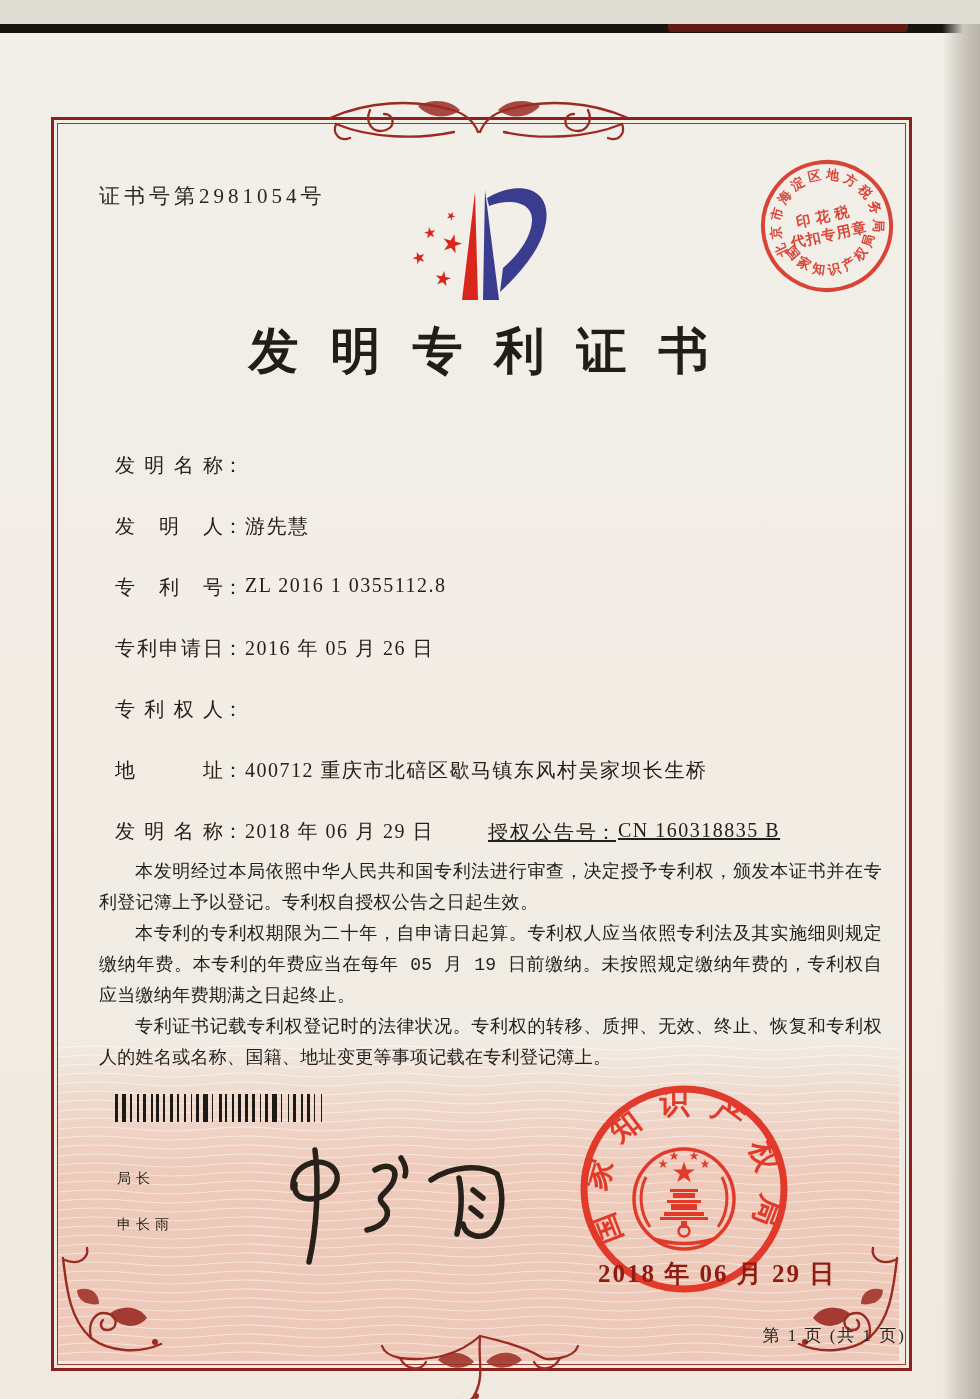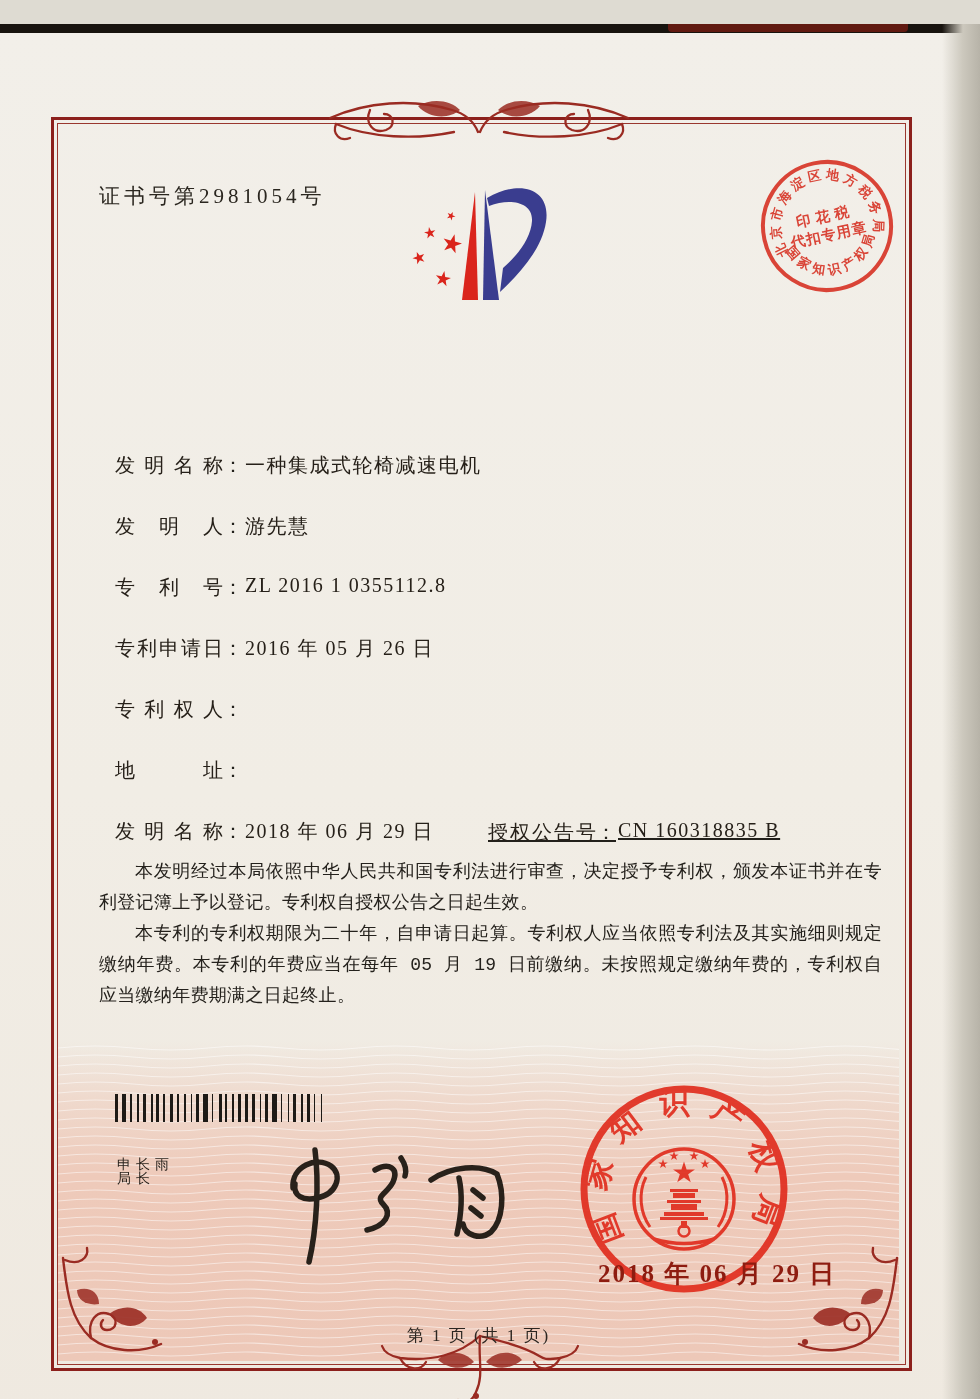--- a/index.html
+++ b/index.html
@@ -25,26 +25,26 @@
   .flabel{display:inline-block;width:108px;text-align:justify;text-align-last:justify;color:#262019;}
   .fcolon{margin:0 2px 0 0;}
   .fvalue{letter-spacing:1.5px;color:#262019;}
   .grant-right{position:absolute;left:373px;top:1px;display:flex;text-decoration:underline;}
   .paras{position:absolute;left:99px;top:833px;width:783px;font-size:18px;line-height:31px;
         text-align:justify;color:#24211c;font-family:Liberation Mono, monospace;}
   .paras p{margin:0;text-indent:2em;letter-spacing:.3px;}
   .barcode{position:absolute;left:115px;top:1070px;width:254px;height:28px;}
   .barcode i{position:absolute;top:0;height:28px;background:#1d1a16;}
   .director{position:absolute;left:117px;font-size:14px;letter-spacing:5px;color:#2a241e;}
-  .director.t{top:1146px;} .director.n{top:1132px;}
+  .director.t{top:1146px;} .director.n{top:1192px;}
   .signature{position:absolute;left:255px;top:1112px;}
   .seal{position:absolute;left:572px;top:1053px;}
   .seal-date{position:absolute;left:598px;top:1233px;font-size:25px;font-weight:700;
         letter-spacing:2px;color:#8e1c10;}
-  .footer{position:absolute;left:51px;top:1300px;width:855px;text-align:center;
+  .footer{position:absolute;left:51px;top:1300px;width:855px;text-align:right;
         font-size:17px;letter-spacing:2px;color:#2b2621;}
   .orn{position:absolute;}
   svg text{font-family:"Liberation Serif","DejaVu Serif",serif;}
 </style>
 </head>
 <body>
 
 <div class="page">
 
   <svg width="0" height="0" style="position:absolute" aria-hidden="true">
@@ -161,26 +161,26 @@
     <text font-size="13" font-weight="bold" fill="#d8382a" letter-spacing="4">
       <textPath href="#taxTop" startOffset="50%" text-anchor="middle">北京市海淀区地方税务局</textPath>
     </text>
     <text x="85" y="81" text-anchor="middle" font-size="14.5" font-weight="bold" fill="#d8382a" letter-spacing="5">印花税</text>
     <text x="85" y="100" text-anchor="middle" font-size="14.5" font-weight="bold" fill="#d8382a" letter-spacing="1">代扣专用章</text>
     <text font-size="13" font-weight="bold" fill="#d8382a" letter-spacing="4">
       <textPath href="#taxBot" startOffset="50%" text-anchor="middle">国家知识产权局</textPath>
     </text>
   </svg>
 
+  <div class="title">发明专利证书</div>
 
   <div class="fields">
     <div class="frow">
       <span class="flabel">发明名称</span>
         <span class="fcolon">：</span>
-        <span class="fvalue">一种集成式轮椅减速电机</span>
     </div>
     <div class="frow">
       <span class="flabel">发明人</span>
         <span class="fcolon">：</span>
         <span class="fvalue">游先慧</span>
     </div>
     <div class="frow">
       <span class="flabel">专利号</span>
         <span class="fcolon">：</span>
         <span class="fvalue">ZL 2016 1 0355112.8</span>
@@ -190,36 +190,38 @@
         <span class="fcolon">：</span>
         <span class="fvalue">2016 年 05 月 26 日</span>
     </div>
     <div class="frow">
       <span class="flabel">专利权人</span>
         <span class="fcolon">：</span>
     </div>
     <div class="frow">
       <span class="flabel">地址</span>
         <span class="fcolon">：</span>
+        <span class="fvalue">400712 重庆市北碚区歇马镇东风村吴家坝长生桥</span>
     </div>
     <div class="frow">
       <span class="flabel">发明名称</span>
         <span class="fcolon">：</span>
         <span class="fvalue">2018 年 06 月 29 日</span>
       <span class="grant-right">
         <span class="flabel">授权公告号</span>
           <span class="fcolon">：</span>
           <span class="fvalue">CN 160318835 B</span>
       </span>
     </div>
   </div>
 
   <div class="paras">
     <p>本发明经过本局依照中华人民共和国专利法进行审查，决定授予专利权，颁发本证书并在专利登记簿上予以登记。专利权自授权公告之日起生效。</p>
     <p>本专利的专利权期限为二十年，自申请日起算。专利权人应当依照专利法及其实施细则规定缴纳年费。本专利的年费应当在每年 05 月 19 日前缴纳。未按照规定缴纳年费的，专利权自应当缴纳年费期满之日起终止。</p>
+    <p>专利证书记载专利权登记时的法律状况。专利权的转移、质押、无效、终止、恢复和专利权人的姓名或名称、国籍、地址变更等事项记载在专利登记簿上。</p>
   </div>
 
   <div class="barcode" id="barcode">
       <i style="left: 0px; width: 3px;"></i>
       <i style="left: 6.9px; width: 4.5px;"></i>
       <i style="left: 15.3px; width: 1.5px;"></i>
       <i style="left: 22.2px; width: 1.5px;"></i>
       <i style="left: 27.6px; width: 3px;"></i>
       <i style="left: 36px; width: 1.5px;"></i>
       <i style="left: 41.4px; width: 3px;"></i>

